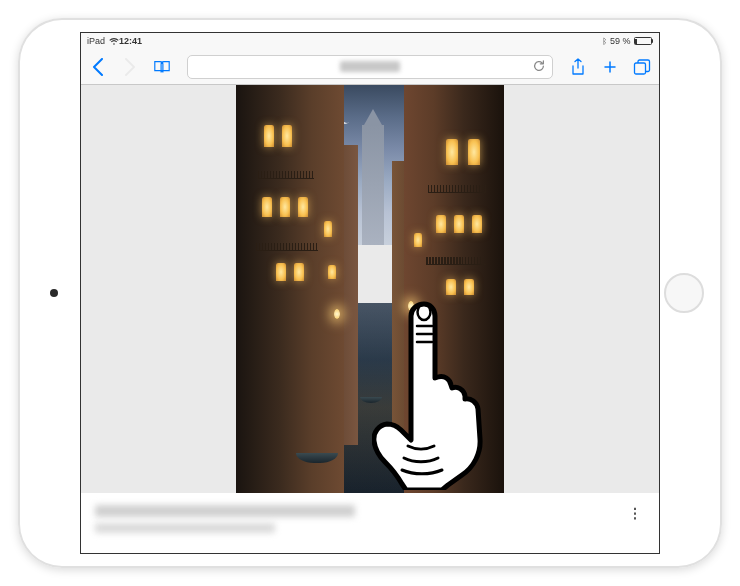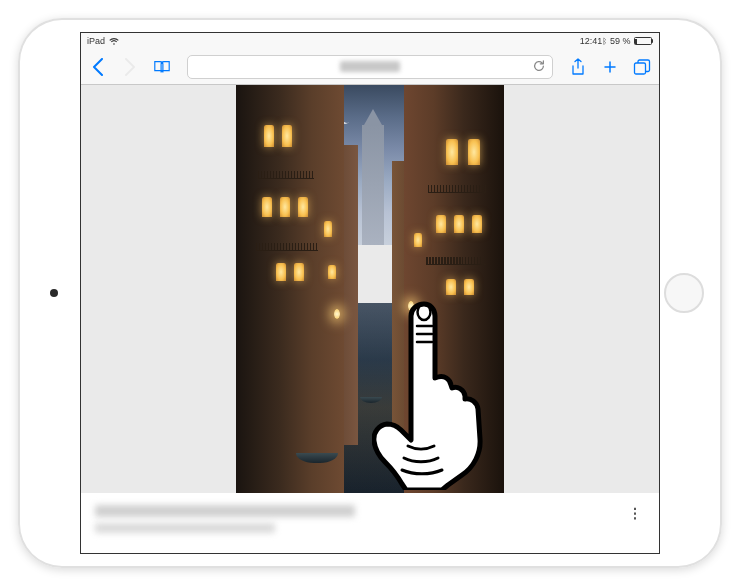--- a/index.html
+++ b/index.html
@@ -56,21 +56,21 @@
     .status-bar {
       height: 16px;
       background: rgba(248,248,248,0.95);
       display: flex;
       align-items: center;
       font-size: 9px;
       color: #333;
       padding: 0 6px;
     }
     .status-left { display: flex; align-items: center; gap: 4px; }
-    .status-center { flex: 1; text-align: right; font-weight: 400; }
+    .status-center { flex: 1; text-align: left; font-weight: 700; }
     .status-right { display: flex; align-items: center; gap: 3px; }
     .wifi-icon { width: 10px; height: 8px; }
     .battery-icon { display: flex; align-items: center; }
     .battery-body {
       width: 18px; height: 8px;
       border: 0.8px solid #333;
       border-radius: 1.5px;
       position: relative;
     }
     .battery-fill {

